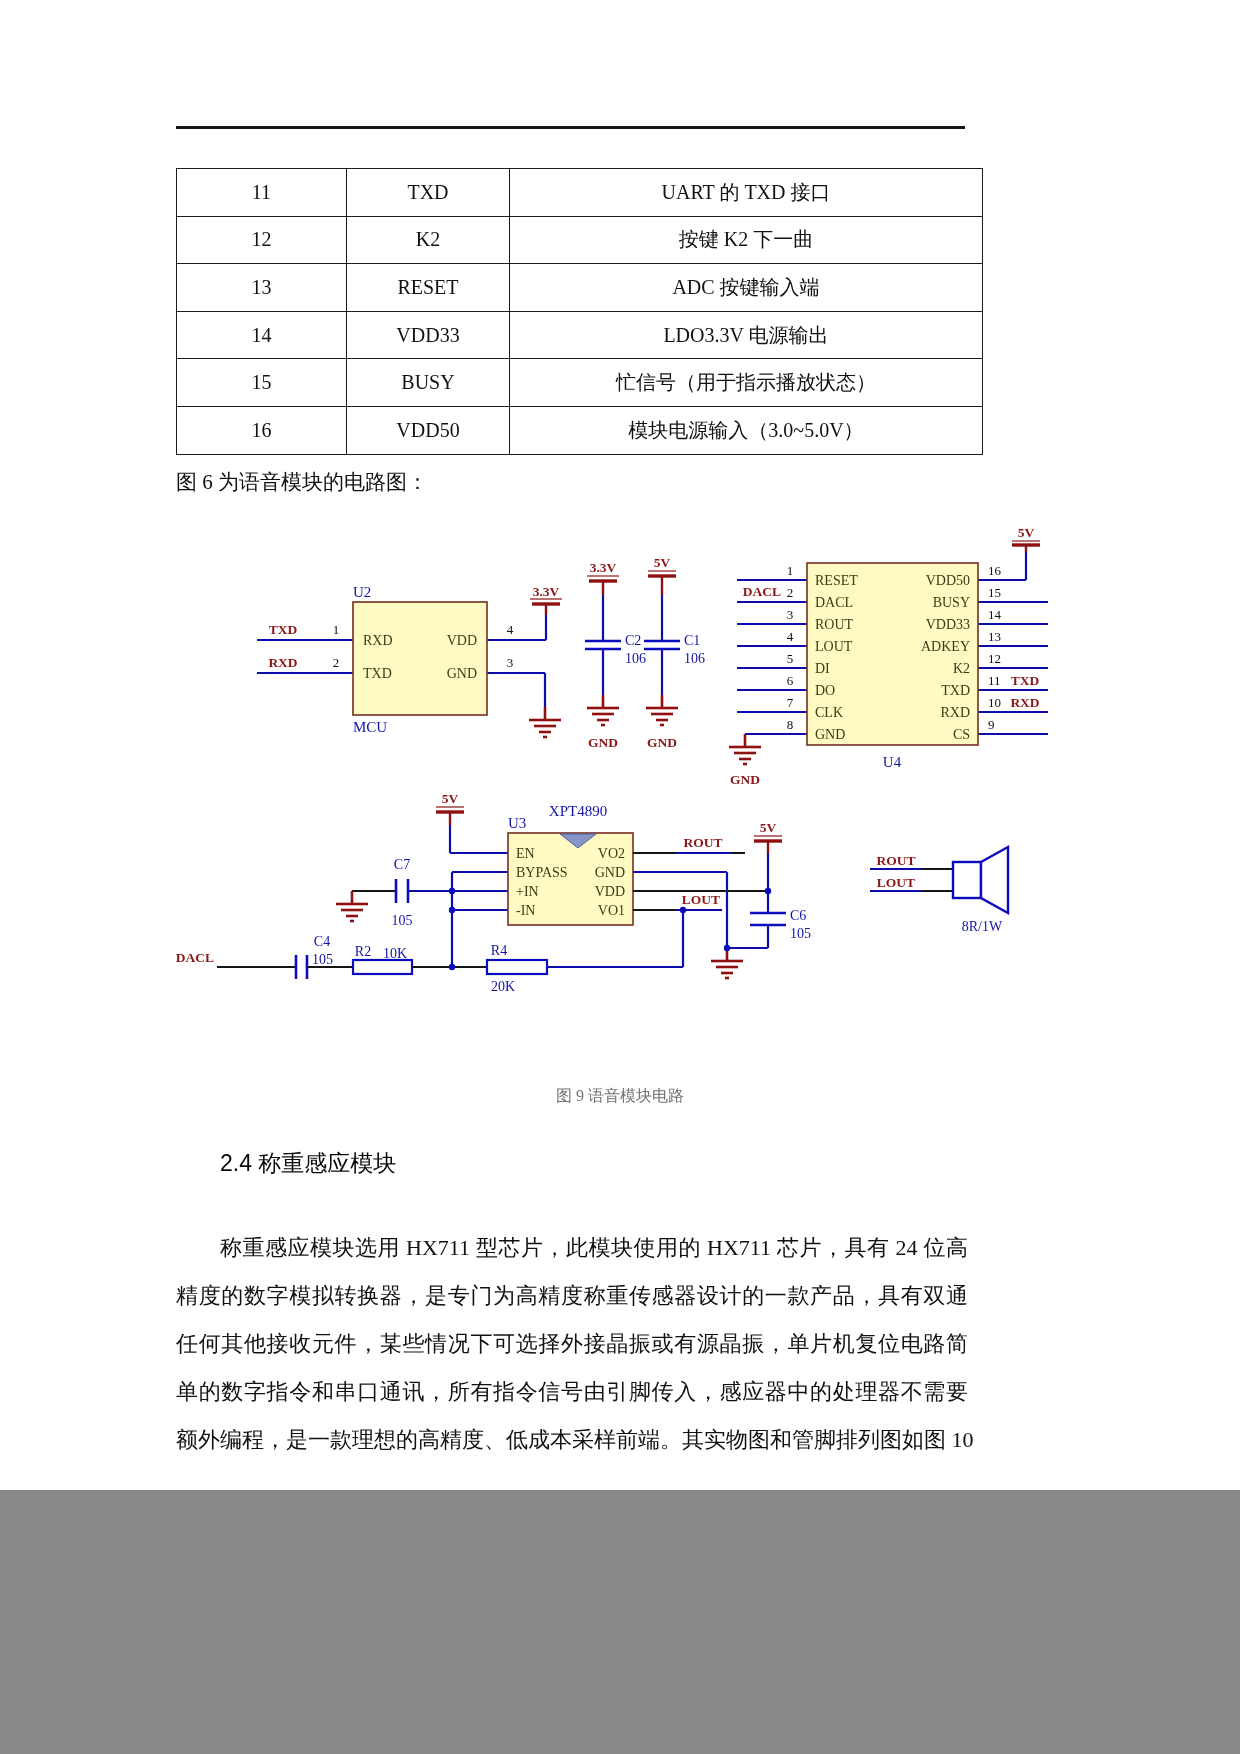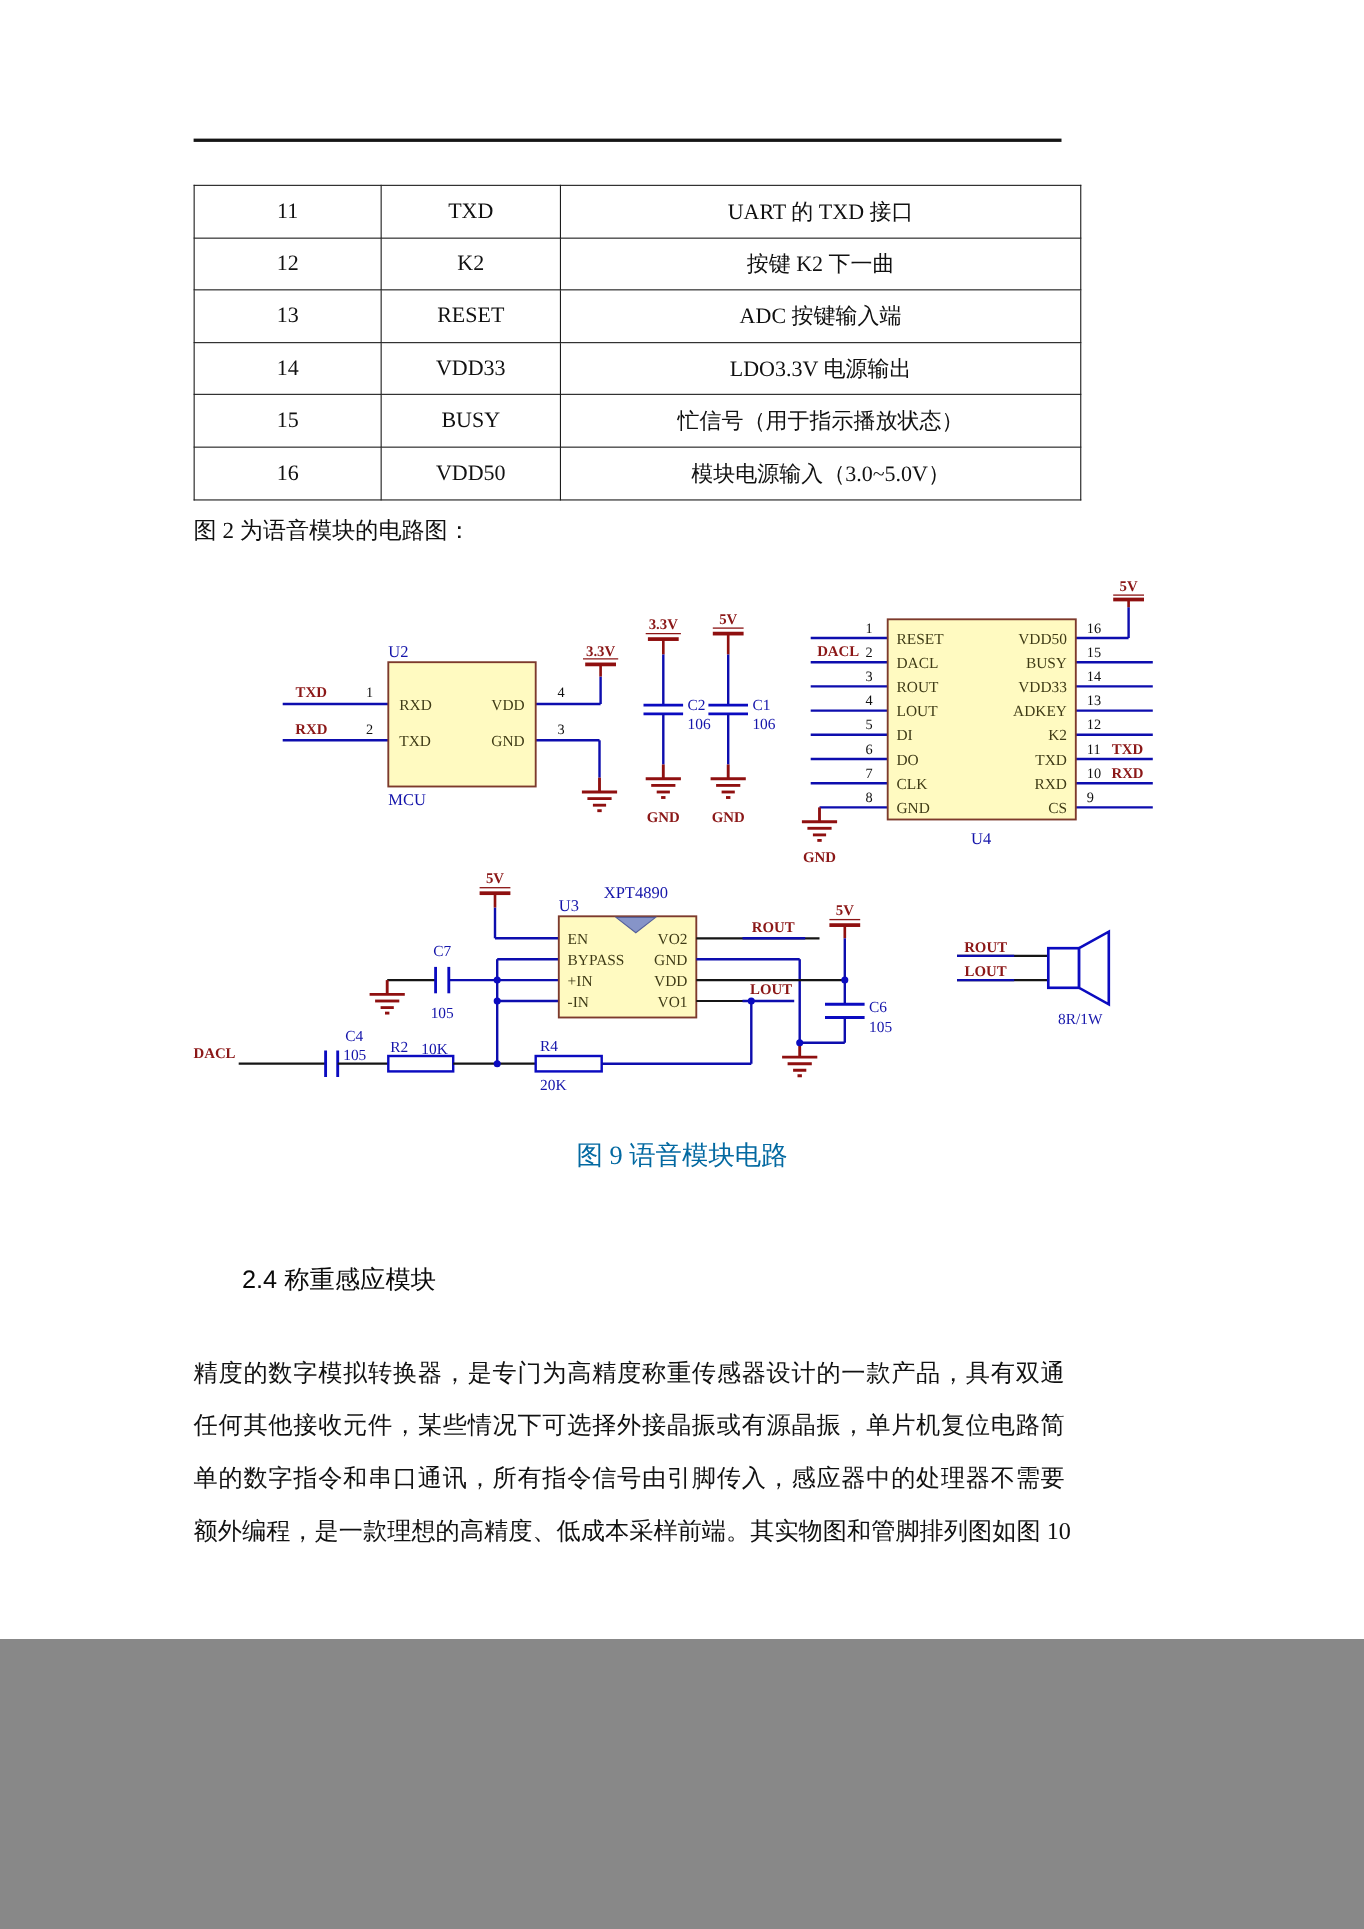--- a/index.html
+++ b/index.html
@@ -8,21 +8,21 @@
   .abs{position:absolute;}
   
   #rule{left:176px;top:126px;width:789px;height:3px;background:#151515;}
   
   #pintable{left:176px;top:168px;border-collapse:collapse;table-layout:fixed;}
   #pintable td{border:1.7px solid #1c1c1c;height:46.6px;text-align:center;
                font-size:20px;color:#111;padding:0 4px;}
   #pintable td.c1{width:161px;} #pintable td.c2{width:154px;} #pintable td.c3{width:464px;}
   
   #figintro{left:176px;top:468px;font-size:21px;color:#111;}
-  #figcaption{left:0;top:1034px;width:1240px;text-align:center;font-size:24px;color:#0369a1;}
+  #figcaption{left:0;top:1086px;width:1240px;text-align:center;font-size:16px;color:#737373;}
   #secheading{left:220px;top:1148px;font-size:23px;font-weight:normal;color:#0a0a0a;
               font-family:"Liberation Sans","DejaVu Sans",sans-serif;}
   #para{left:176px;top:1224px;width:792px;}
   .pline{width:792px;height:48px;line-height:48px;font-size:22px;color:#111;
          text-align:justify;text-align-last:justify;white-space:nowrap;}
   .pline.first{text-indent:44px;}
   #pageno{left:0;top:1588px;width:1240px;text-align:center;font-size:19px;color:#111;}
   
   svg text{font-family:"Liberation Serif","DejaVu Serif",serif;}
   .chip{fill:#fffac1;stroke:#7d3a2c;stroke-width:1.7;}
@@ -77,21 +77,21 @@
         <td class="c3">忙信号（用于指示播放状态）</td>
       </tr>
       <tr>
         <td class="c1">16</td>
         <td class="c2">VDD50</td>
         <td class="c3">模块电源输入（3.0~5.0V）</td>
       </tr>
     </tbody>
   </table>
 
-  <div id="figintro" class="abs">图 2 为语音模块的电路图：</div>
+  <div id="figintro" class="abs">图 6 为语音模块的电路图：</div>
 
   <svg class="abs" style="left:170px;top:455px;" width="880" height="620" viewBox="0 0 880 620">
     <defs>
       <g id="gnd" class="gsym">
         <line x1="0" y1="0" x2="0" y2="13"></line>
         <line x1="-16" y1="13" x2="16" y2="13"></line>
         <line x1="-11" y1="19" x2="11" y2="19"></line>
         <line x1="-6" y1="25" x2="6" y2="25"></line>
         <line x1="-2" y1="30" x2="2" y2="30"></line>
       </g>
@@ -335,20 +335,21 @@
       <circle class="dot" cx="598" cy="436" r="3.2"></circle>
       <circle class="dot" cx="557" cy="493" r="3.2"></circle>
     </g>
   </svg>
 
   <div id="figcaption" class="abs">图 9 语音模块电路</div>
 
   <div id="secheading" class="abs">2.4 称重感应模块</div>
 
   <div id="para" class="abs">
+    <div class="pline first">称重感应模块选用 HX711 型芯片，此模块使用的 HX711 芯片，具有 24 位高</div>
     <div class="pline">精度的数字模拟转换器，是专门为高精度称重传感器设计的一款产品，具有双通</div>
     <div class="pline">任何其他接收元件，某些情况下可选择外接晶振或有源晶振，单片机复位电路简</div>
     <div class="pline">单的数字指令和串口通讯，所有指令信号由引脚传入，感应器中的处理器不需要</div>
     <div class="pline">额外编程，是一款理想的高精度、低成本采样前端。其实物图和管脚排列图如图 10</div>
   </div>
 
   <div id="pageno" class="abs">8</div>
 
 </div>
 

